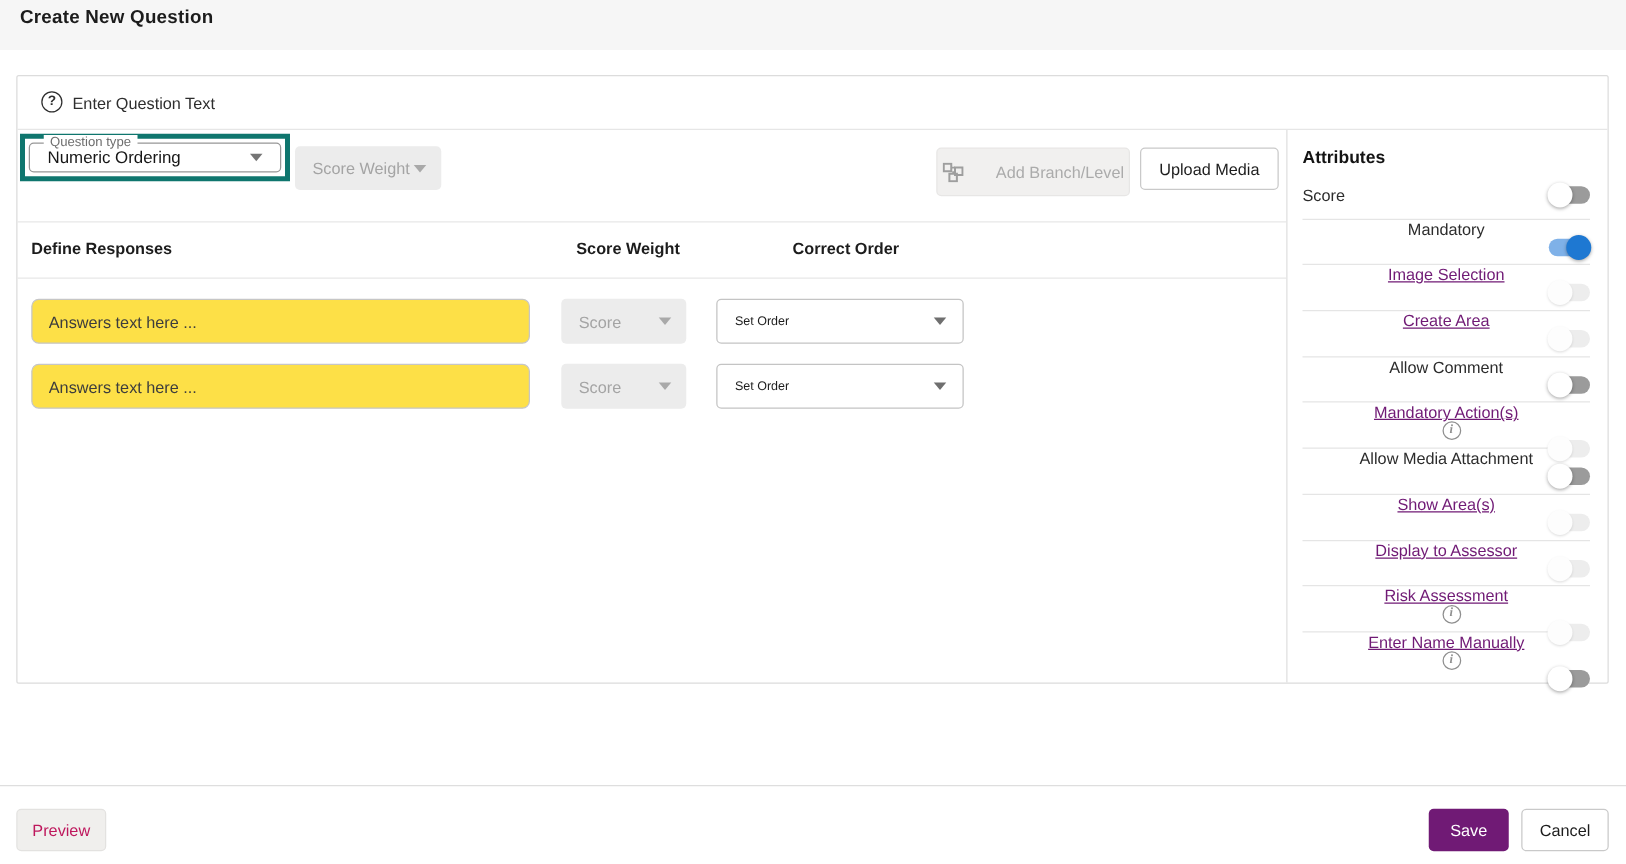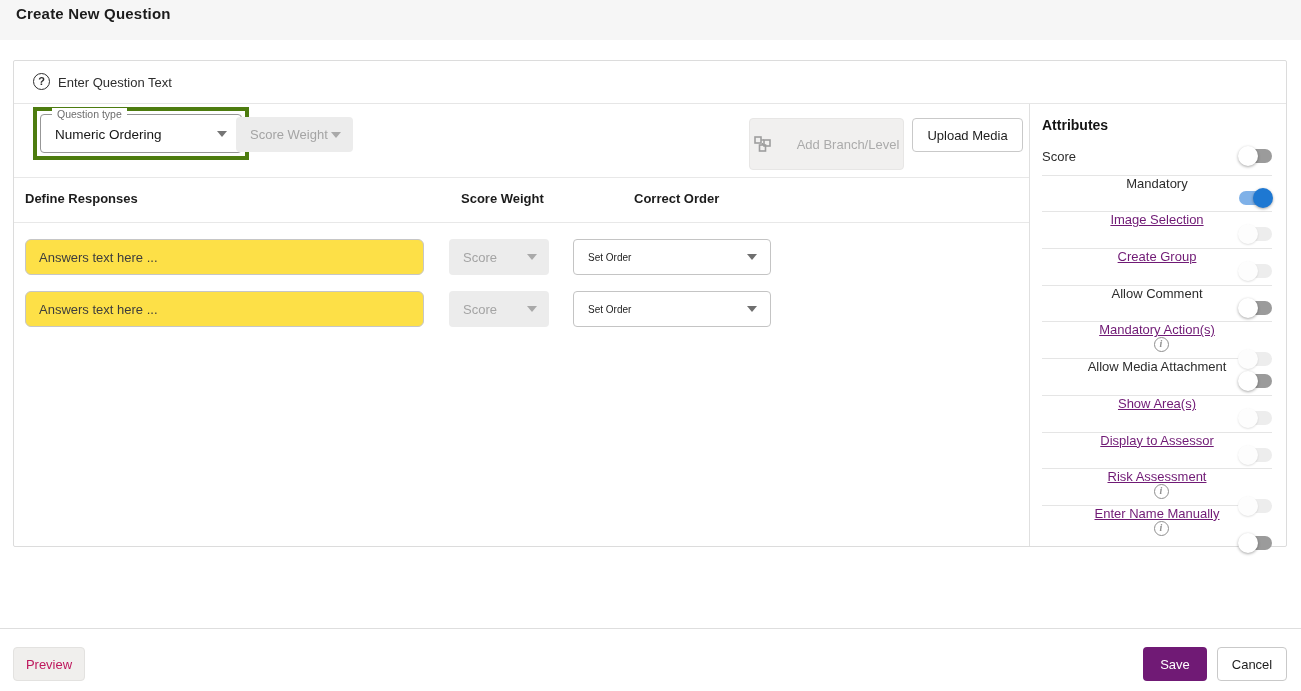--- a/index.html
+++ b/index.html
@@ -14,35 +14,35 @@
   
   .panel { position:absolute; left:13px; top:60px; width:1274px; height:487px; background:#fff; border:1px solid #dcdcdc; border-radius:2px; }
   .panel-header { position:absolute; left:0; top:0; right:0; height:43px; border-bottom:1px solid #e6e6e6; }
   .q-circle { position:absolute; left:19px; top:12px; width:17px; height:17px; border:1.6px solid #2e2e2e; border-radius:50%;
               font-size:11px; font-weight:bold; color:#2e2e2e; text-align:center; line-height:14px; }
   .panel-header .ph-label { position:absolute; left:44px; top:14px; font-size:13px; color:#2e2e2e; }
 
   .content { position:absolute; left:0; top:43px; right:257px; bottom:0; }
 
   
-  .red-box { position:absolute; left:19px; top:3px; width:216px; height:53px; border:4px solid #4d7c0f; padding:3px; }
+  .red-box { position:absolute; left:2px; top:3px; width:216px; height:38px; border:4px solid #0f766e; padding:3px; }
   .qtype { position:relative; width:100%; height:100%; border:1px solid #979797; border-radius:4px; background:#fff; cursor:pointer; }
   .qtype .float-label { position:absolute; top:-7px; left:11px; background:#fff; padding:0 5px; font-size:10.5px; color:#6e6e6e; }
   .qtype .value { position:absolute; left:14px; top:50%; transform:translateY(-50%); font-size:13.5px; color:#161616; }
   .caret { width:0; height:0; border-left:5px solid transparent; border-right:5px solid transparent; border-top:6px solid #757575; }
   .qtype .caret { position:absolute; right:14px; top:50%; margin-top:-3px; }
 
   .dd-disabled { background:#ececec; border:none; border-radius:4px; color:#a4a4a4; font-size:13px;
                  display:flex; align-items:center; justify-content:space-between; padding:0 12px 0 14px; }
   .dd-disabled .caret { border-top-color:#a9a9a9; }
 
   .sw-top { position:absolute; left:222px; top:13px; width:117px; height:35px; }
 
   .btn { font-family:"Liberation Sans", sans-serif; font-size:13px; border-radius:4px; cursor:pointer; }
-  .btn-branch { position:absolute; left:735px; top:14px; width:155px; height:52px; background:#f1f0ef; border:1px solid #e7e6e5;
+  .btn-branch { position:absolute; left:735px; top:14px; width:155px; height:39px; background:#f1f0ef; border:1px solid #e7e6e5;
                 color:#ababab; display:flex; align-items:center; justify-content:center; gap:26px; cursor:default; }
   .btn-upload { position:absolute; left:898px; top:14px; width:111px; height:34px; background:#fff; border:1px solid #c9c9c9; color:#1d1d1d; }
 
   .hdiv { position:absolute; left:0; right:0; height:1px; background:#e8e8e8; }
 
   .col-head { position:absolute; font-size:13px; font-weight:bold; color:#1c1c1c; }
 
   .answer-input { position:absolute; width:399px; height:36px; border:1px solid #c6c6c6; border-radius:6px; padding:0 13px;
                   font-family:"Liberation Sans", sans-serif; font-size:13px; color:#3d3d3d; background:#fde047; }
   .score-dd { position:absolute; width:100px; height:36px; }
@@ -155,21 +155,21 @@
       </div>
       <div class="attr-row">
         <span class="attr-label">Mandatory</span>
         <span class="toggle on"></span>
       </div>
       <div class="attr-row">
         <span class="attr-label muted">Image Selection</span>
         <span class="toggle disabled"></span>
       </div>
       <div class="attr-row">
-        <span class="attr-label muted">Create Group</span>
+        <span class="attr-label muted">Create Area</span>
         <span class="toggle disabled"></span>
       </div>
       <div class="attr-row">
         <span class="attr-label">Allow Comment</span>
         <span class="toggle"></span>
       </div>
       <div class="attr-row">
         <span class="attr-label muted">Mandatory Action(s)</span>
         <span class="info-icon">i</span>
         <span class="toggle disabled"></span>

